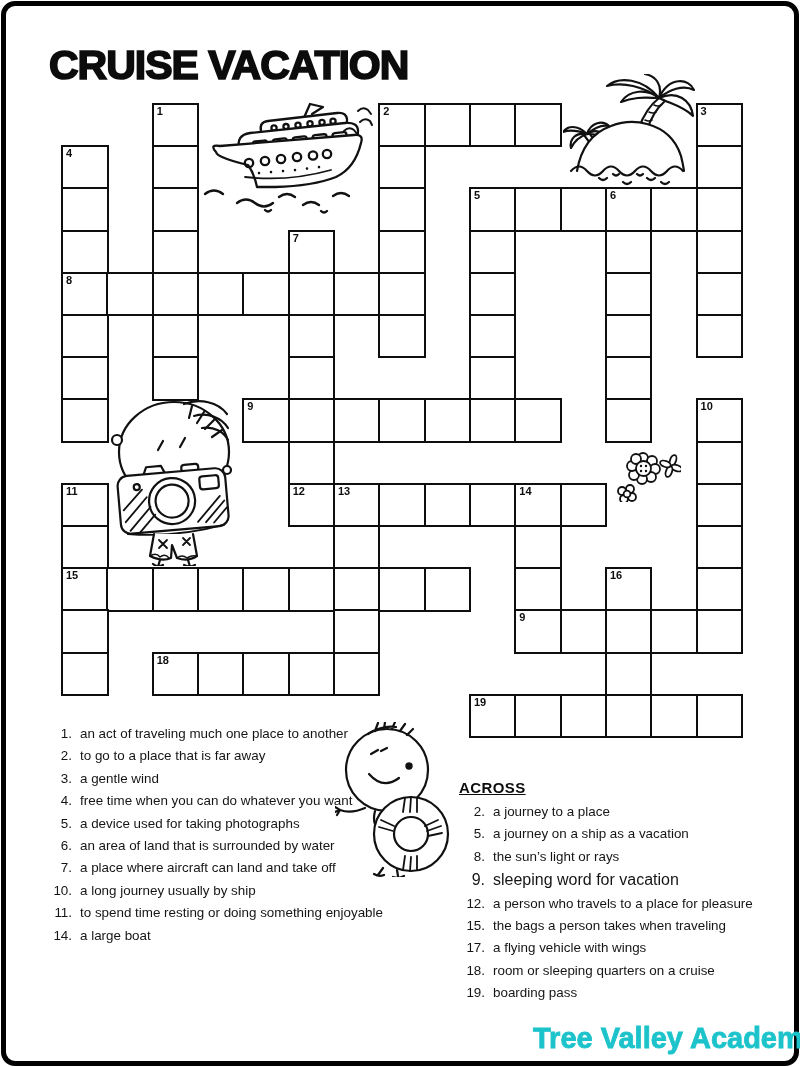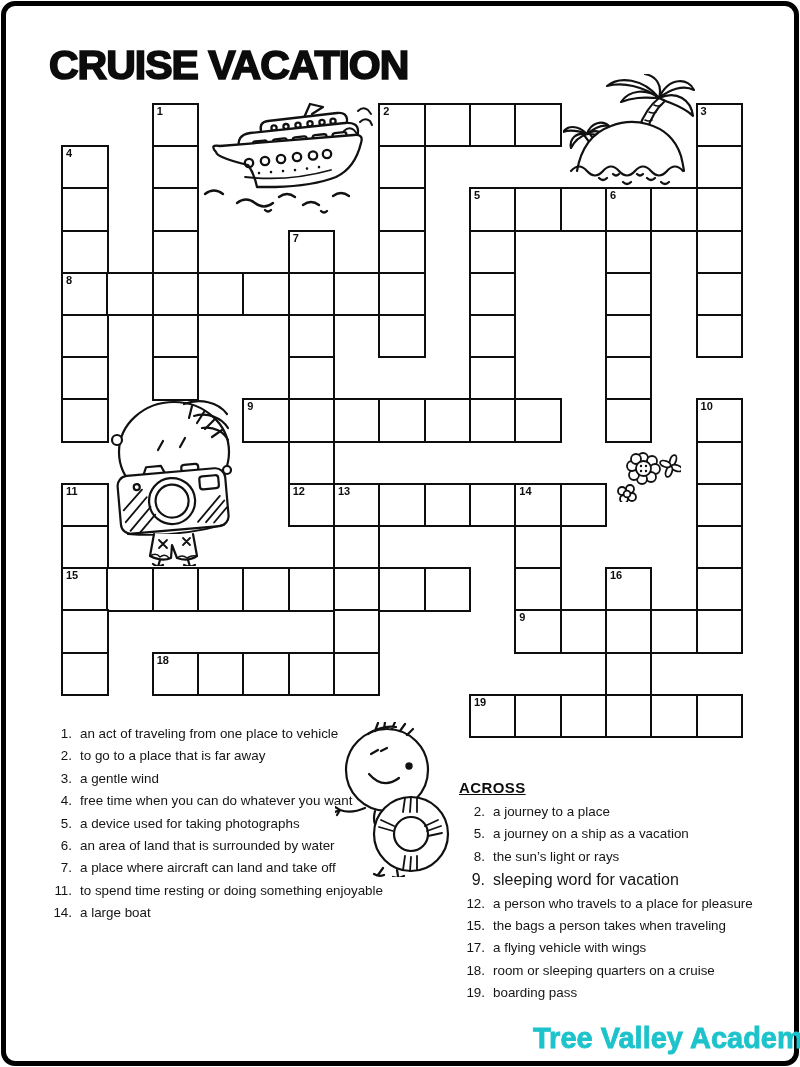--- a/index.html
+++ b/index.html
@@ -328,21 +328,21 @@
         </g>
         <path d="M48,146 l-5,7 M39,152 q5,3 10,1 M62,148 l1,6 M58,155 q6,2 11,-1"></path>
       </g>
     </svg>
   </div>
 
   <div class="clues" style="left:46px;top:726px;">
     <div id="down-list">
         <div class="clue">
           <span class="cnumcol">1.</span>
-          <span class="ctext">an act of traveling from one place to vehicle</span>
+          <span class="ctext">an act of traveling much one place to another</span>
         </div>
         <div class="clue">
           <span class="cnumcol">2.</span>
           <span class="ctext">to go to a place that is far away</span>
         </div>
         <div class="clue">
           <span class="cnumcol">3.</span>
           <span class="ctext">a gentle wind</span>
         </div>
         <div class="clue">
@@ -353,20 +353,24 @@
           <span class="cnumcol">5.</span>
           <span class="ctext">a device used for taking photographs</span>
         </div>
         <div class="clue">
           <span class="cnumcol">6.</span>
           <span class="ctext">an area of land that is surrounded by water</span>
         </div>
         <div class="clue">
           <span class="cnumcol">7.</span>
           <span class="ctext">a place where aircraft can land and take off</span>
+        </div>
+        <div class="clue">
+          <span class="cnumcol">10.</span>
+          <span class="ctext">a long journey usually by ship</span>
         </div>
         <div class="clue">
           <span class="cnumcol">11.</span>
           <span class="ctext">to spend time resting or doing something enjoyable</span>
         </div>
         <div class="clue">
           <span class="cnumcol">14.</span>
           <span class="ctext">a large boat</span>
         </div>
       </div>

